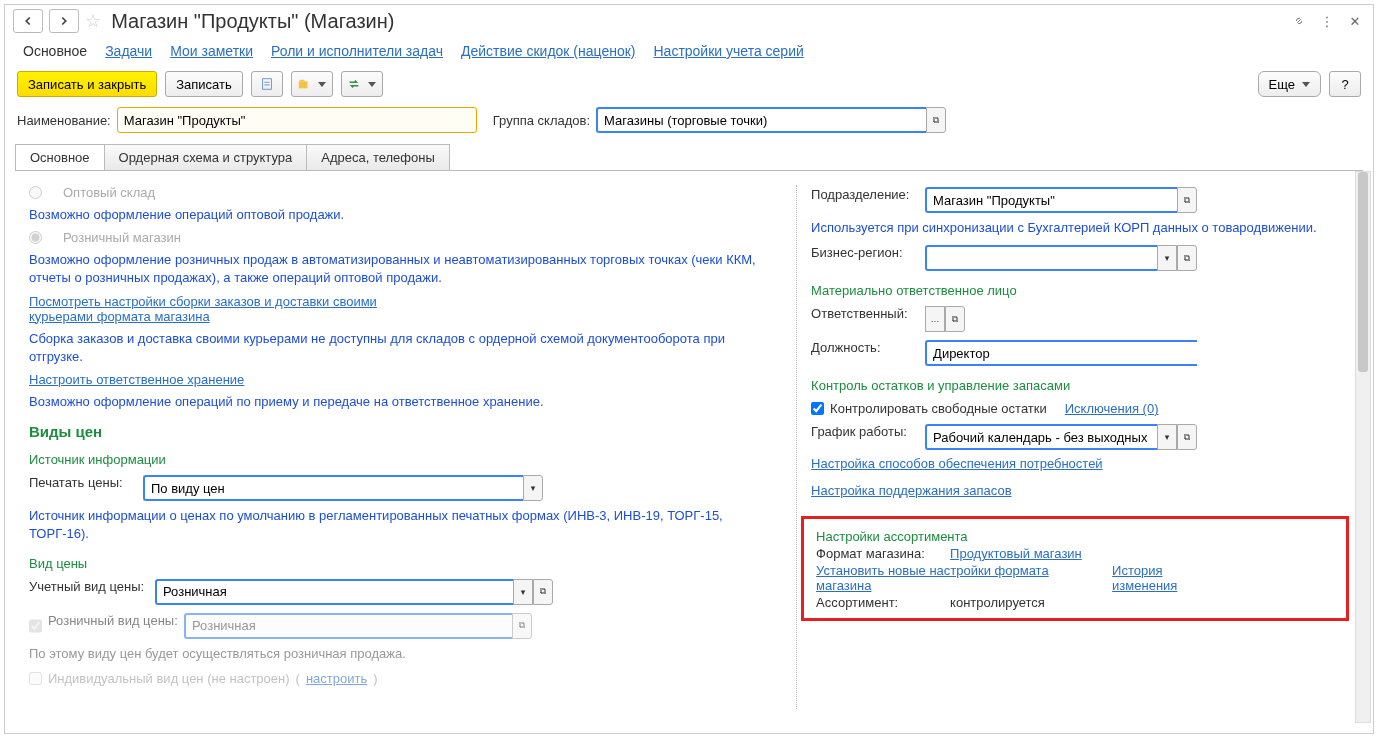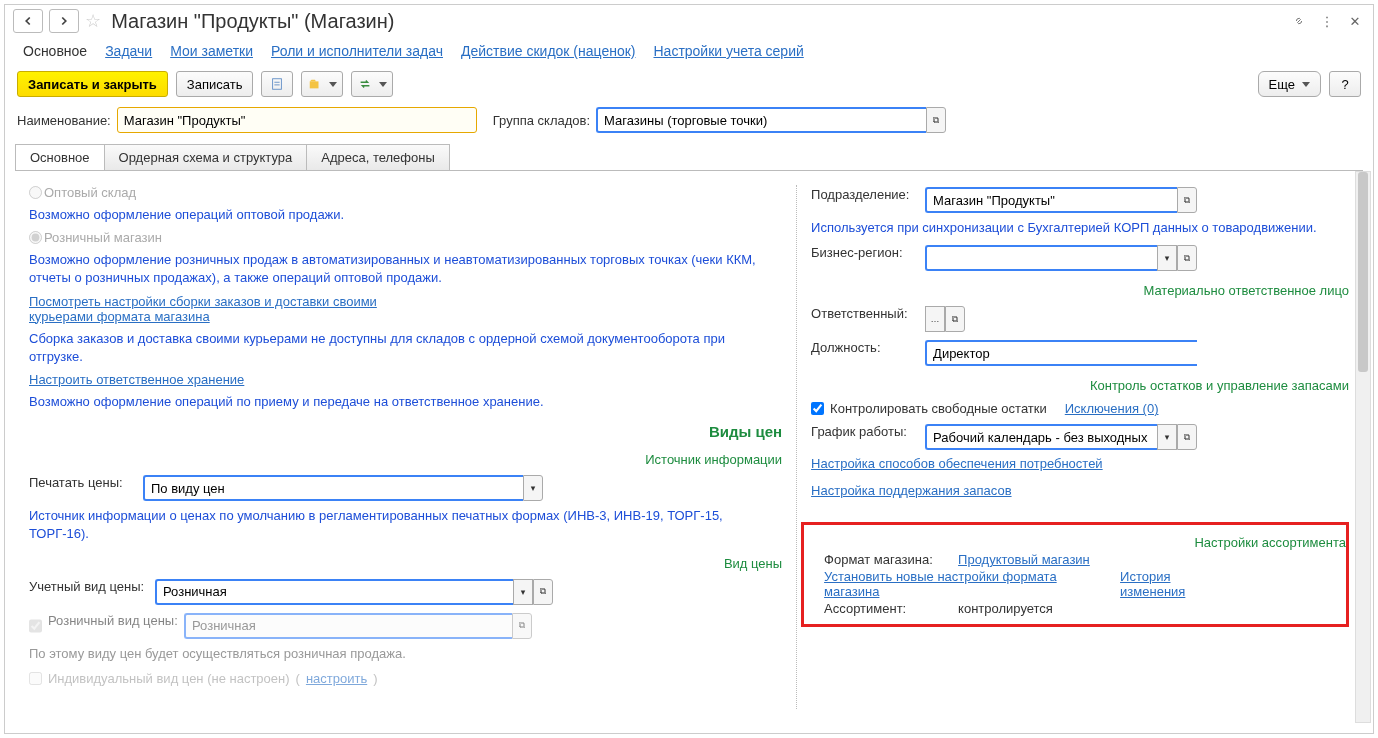--- a/index.html
+++ b/index.html
@@ -9,41 +9,41 @@
 .nav-btn { width: 30px; height: 24px; border: 1px solid #bbb; background: #fff; border-radius: 3px; display: flex; align-items: center; justify-content: center; cursor: pointer; }
 .star-icon { color: #ccc; font-size: 18px; }
 .title-text { font-size: 20px; color: #333; flex: 1; margin-left: 4px; }
 .title-actions { display: flex; gap: 8px; align-items: center; }
 .ta-btn { width: 20px; height: 20px; display: flex; align-items: center; justify-content: center; cursor: pointer; color: #666; }
 .navtabs { display: flex; gap: 18px; padding: 6px 18px; font-size: 14px; }
 .navtabs a { color: #2a6fc4; text-decoration: underline; cursor: pointer; }
 .navtabs a.active { color: #333; text-decoration: none; }
 .toolbar { display: flex; gap: 8px; padding: 6px 12px; align-items: center; }
 .btn { height: 26px; border: 1px solid #aaa; border-radius: 3px; padding: 0 10px; background: linear-gradient(#fcfcfc,#ededed); cursor: pointer; display: flex; align-items: center; gap: 4px; font-size: 13px; }
-.btn-yellow { background: linear-gradient(#fff200,#fddc00); border-color: #c9ad00; font-weight: bold; }
+.btn-yellow { background: linear-gradient(#fff200,#fddc00); border-color: #c9ad00; font-weight: normal; }
 .btn-icon { width: 32px; padding: 0; justify-content: center; }
 .btn-more { margin-left: auto; border-radius: 6px; }
 .form-row { display: flex; align-items: center; padding: 4px 12px; gap: 6px; }
 .form-row label { font-size: 13px; color: #333; }
 .input-text { height: 26px; border: 2px solid #3b82f6; border-radius: 3px; padding: 0 6px; font-size: 13px; }
 .input-highlighted { border: 1px solid #e6a800; background: #fffef5; }
 .tabs { display: flex; padding: 0 10px; margin-top: 6px; }
 .tab { border: 1px solid #bbb; padding: 5px 14px; background: linear-gradient(#fafafa,#e9e9e9); cursor: pointer; position: relative; top: 1px; }
 .tab.active { background: #fff; border-bottom: 1px solid #fff; }
 .tab + .tab { border-left: none; }
 .content { flex: 1; border-top: 1px solid #bbb; margin: 0 10px 10px 10px; padding: 14px; display: flex; gap: 14px; position: relative; }
 .left-col { flex: 1.4; display: flex; flex-direction: column; gap: 6px; }
 .right-col { flex: 1; display: flex; flex-direction: column; gap: 6px; border-left: 1px dotted #bbb; padding-left: 14px; }
-.radio-row { display: flex; align-items: center; gap: 2px; }
+.radio-row { display: flex; align-items: center; gap: 21px; }
 .radio-row input { margin: 0; }
 .disabled-text { color: #aaa; }
 .desc { color: #1d4ed8; font-size: 13px; line-height: 1.4; }
 .desc-dim { color: #999; }
 .link { color: #2a6fc4; text-decoration: underline; cursor: pointer; }
-.green-h { color: #1d8c3f; font-size: 13px; margin-top: 6px; text-align: right; }
+.green-h { color: #1d8c3f; font-size: 13px; margin-top: 6px; }
 .combo { display: flex; position: relative; }
 .combo input { border-right: none; border-radius: 3px 0 0 3px; }
 .combo-btn { width: 20px; height: 26px; border: 1px solid #aaa; background: #f5f5f5; display: flex; align-items: center; justify-content: center; cursor: pointer; font-size: 9px; }
 .combo-btn:last-child { border-radius: 0 3px 3px 0; }
 .field-row { display: flex; gap: 6px; margin-top: 2px; }
 .field-row > label { min-width: 108px; }
 .checkbox-dim { opacity: 0.6; }
 .highlight-box { border: 3px solid #e62020; padding: 4px 0 8px 0; }
 .scrollbar { position: absolute; right: -8px; top: 0; bottom: 0; width: 16px; background: #f0f0f0; border: 1px solid #ddd; }
 .scroll-thumb { position: absolute; top: 0; height: 200px; left: 2px; right: 2px; background: #c8c8c8; border-radius: 3px; }
@@ -233,21 +233,21 @@
         <label>График работы:</label>
         <div class="combo">
             <input class="input-text" style="width: 232px;" value="Рабочий календарь - без выходных">
             <div class="combo-btn">▾</div>
             <div class="combo-btn">⧉</div>
           </div>
       </div>
       <a class="link">Настройка способов обеспечения потребностей</a>
       <a class="link" style="margin-top:6px">Настройка поддержания запасов</a>
 
-      <div class="highlight-box" style="margin-top:18px;margin-left:-10px;padding-left:20px">
+      <div class="highlight-box" style="margin-top:12px;margin-left:-10px;padding-left:12px">
         <div class="green-h">Настройки ассортимента</div>
         <div class="field-row">
           <label style="min-width:128px">Формат магазина:</label>
           <a class="link">Продуктовый магазин</a>
         </div>
         <div class="field-row" style="align-items:flex-start">
           <a class="link" style="max-width:250px;display:inline-block">Установить новые настройки формата магазина</a>
           <a class="link" style="margin-left:40px;max-width:90px;display:inline-block">История изменения</a>
         </div>
         <div class="field-row">

